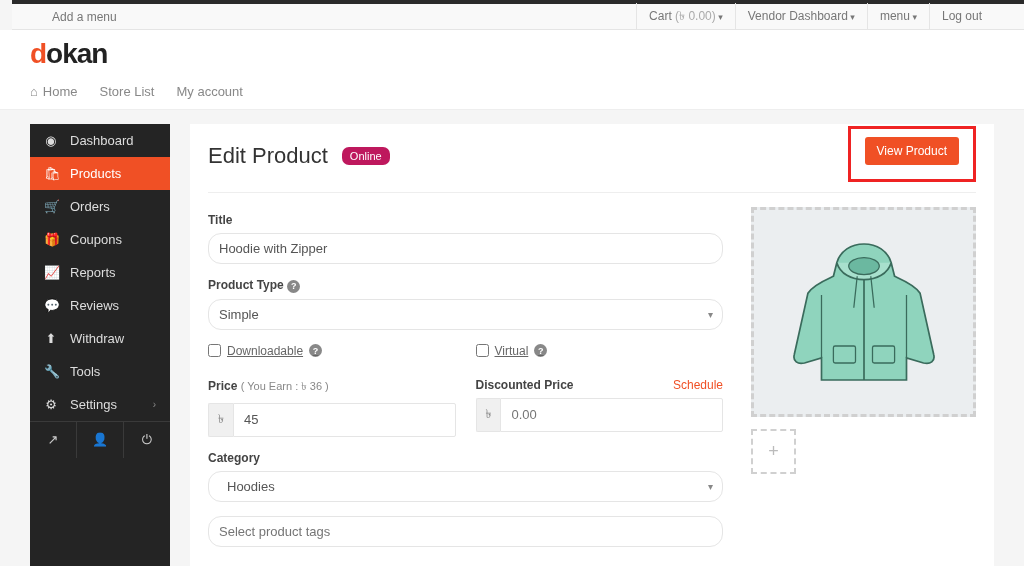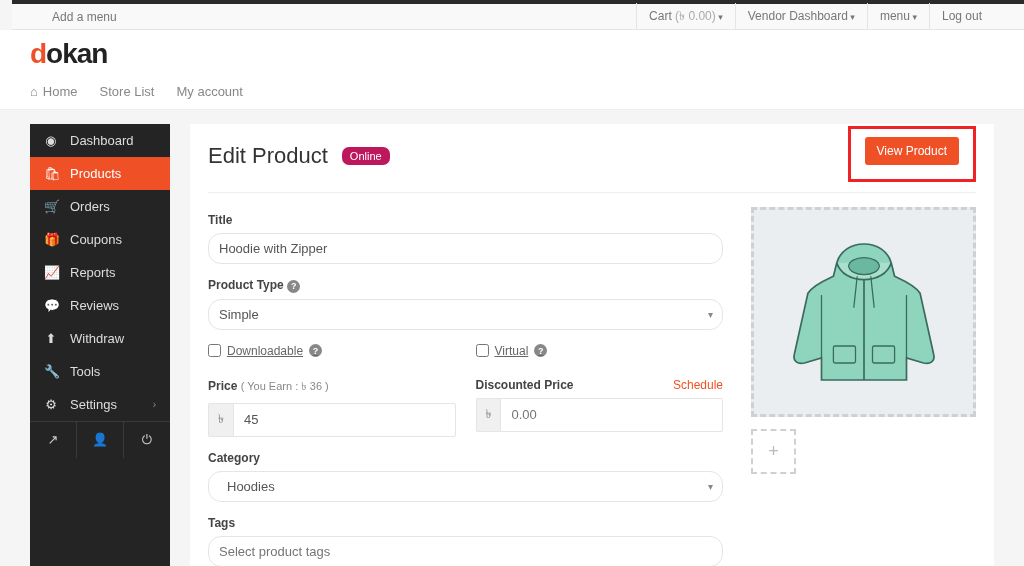--- a/index.html
+++ b/index.html
@@ -186,21 +186,20 @@
         </div>
 
         <div class="row">
           <label class="field-label">Category</label>
           <div class="select-wrap">
             <div class="input select" style="padding-left:18px">Hoodies</div>
           </div>
         </div>
 
         <div class="row">
-          <label class="field-label">Tags</label>
           <input class="input" placeholder="Select product tags" style="">
         </div>
 
       </div>
 
       <div class="form-right">
         <div class="img-box">
           <svg class="hoodie" viewBox="0 0 200 200">
             <path d="M100 20 C85 20 72 28 68 42 L64 58 C60 60 40 68 34 78 L18 150 C16 158 22 162 30 160 L50 154 L50 180 L150 180 L150 154 L170 160 C178 162 184 158 182 150 L166 78 C160 68 140 60 136 58 L132 42 C128 28 115 20 100 20 Z" fill="#8fd4bd" stroke="#3a6b5c" stroke-width="2"></path>
             <path d="M68 42 C72 55 85 62 100 62 C115 62 128 55 132 42" fill="#a8e0cd" stroke="#3a6b5c" stroke-width="2"></path>

